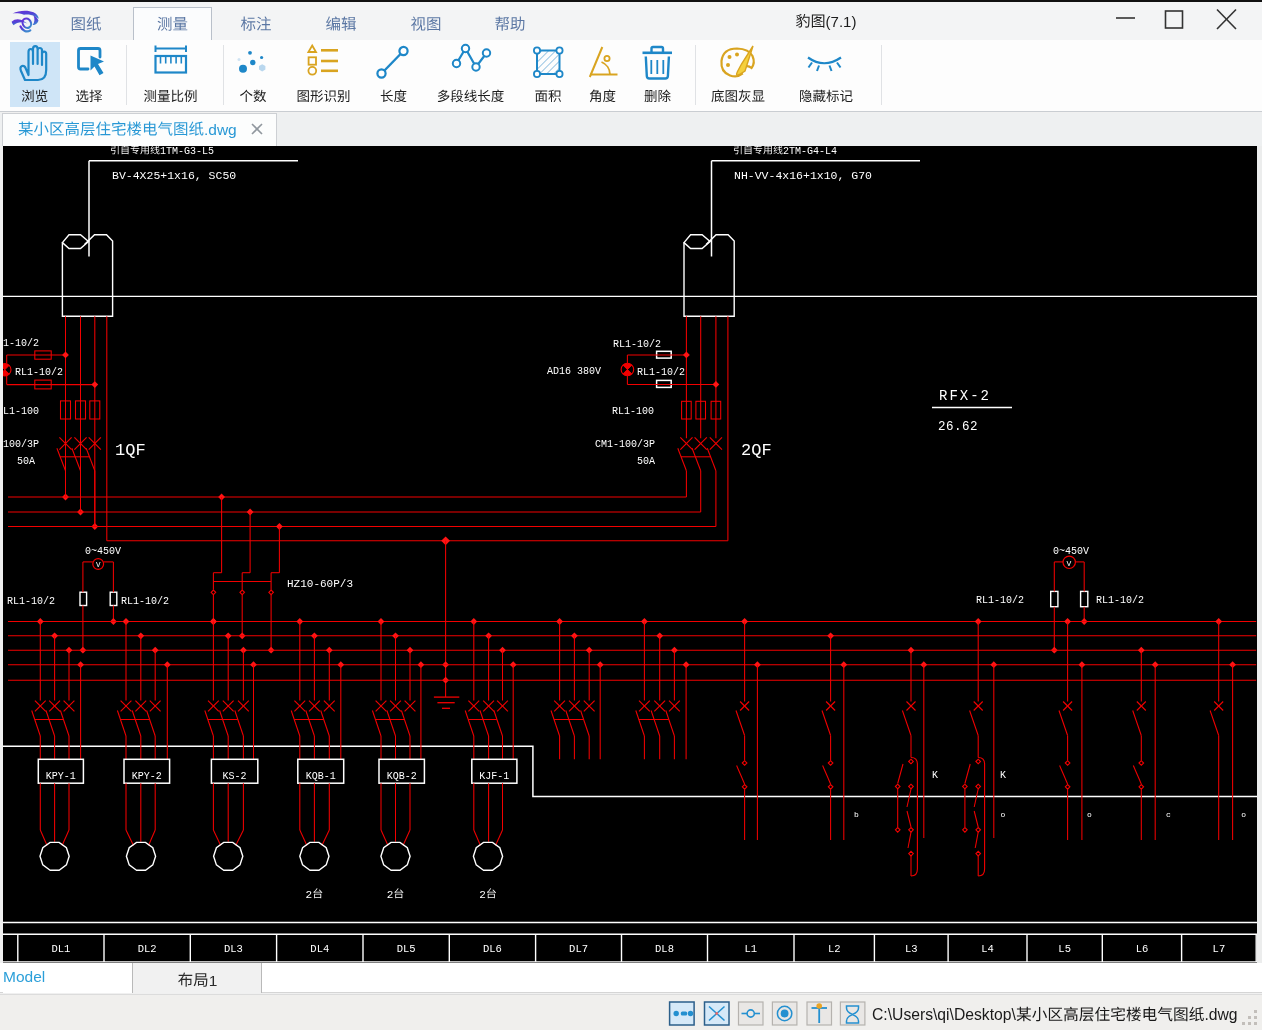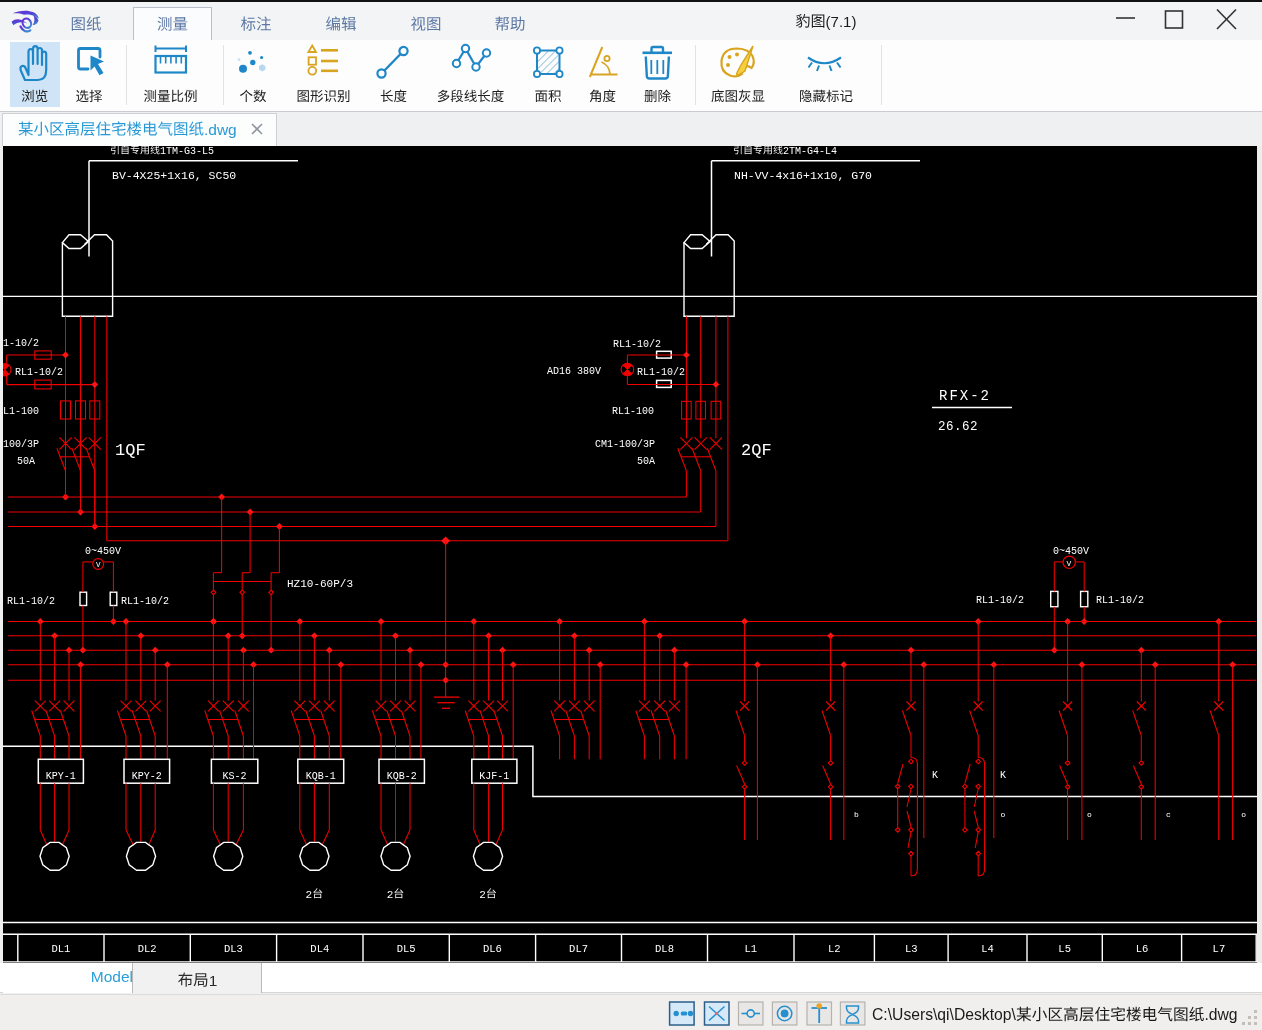--- a/index.html
+++ b/index.html
@@ -643,21 +643,21 @@
 <line x1="1223.2" y1="701.5" x2="1214.2" y2="710.5" stroke="#f20000" stroke-width="1.1"></line>
 <line x1="1210.1000000000001" y1="710.5" x2="1218.7" y2="735.5" stroke="#f20000" stroke-width="1.05"></line>
 <path d="M1229.1999999999998 664.7L1232.6 661.3000000000001L1236.0 664.7L1232.6 668.1Z" fill="#ff1414"></path>
 <line x1="1218.7" y1="735.5" x2="1218.7" y2="840" stroke="#f20000" stroke-width="1.05"></line>
 <line x1="1232.6" y1="664.7" x2="1232.6" y2="840" stroke="#f20000" stroke-width="1.05"></line>
 <rect x="0" y="146" width="3" height="817" fill="#f0f0f0"></rect>
 </svg>
 <div class="abs" style="left:1257px;top:146px;width:5px;height:817px;background:#eceded"></div>
 <div class="abs" style="left:0;top:963px;width:1262px;height:30px;background:#fff;border-bottom:1px solid #d5d5d5"></div>
 <div class="abs" style="left:3px;top:963px;width:130px;height:30px;background:#fff;border-right:1px solid #b9b9b9"></div>
-<div class="abs" style="left:3px;top:968px;width:130px;text-align:right;font-size:15.5px;color:#2b9fd9">Model</div>
+<div class="abs" style="left:3px;top:968px;width:130px;text-align:left;font-size:15.5px;color:#2b9fd9">Model</div>
 <div class="abs" style="left:133px;top:963px;width:129px;height:30px;background:#f1f1f1;border-right:1px solid #b9b9b9"></div>
 <div class="abs" style="left:0;top:994px;width:1262px;height:36px;background:#f0efed;border-top:1px solid #dcdcdc"></div>
 <svg class="abs" style="left:660px;top:996px" width="602" height="34" viewBox="0 0 602 34">
 <rect x="9.6" y="6" width="24.5" height="23" fill="#d6e9f8" stroke="#2b5f8a" stroke-width="1.5"></rect>
 <rect x="44.5" y="6" width="24.5" height="23" fill="#d6e9f8" stroke="#2b5f8a" stroke-width="1.5"></rect>
 <rect x="78.5" y="6" width="24.5" height="23" fill="#e9e7e5" stroke="#b5b2ae" stroke-width="1.2"></rect>
 <rect x="112.4" y="6" width="24.5" height="23" fill="#e9e7e5" stroke="#b5b2ae" stroke-width="1.2"></rect>
 <rect x="147" y="6" width="24.5" height="23" fill="#e9e7e5" stroke="#b5b2ae" stroke-width="1.2"></rect>
 <rect x="180.4" y="6" width="24.5" height="23" fill="#e9e7e5" stroke="#b5b2ae" stroke-width="1.2"></rect>
 <circle cx="16.2" cy="17.5" r="2.7" fill="#2490d0"></circle>

